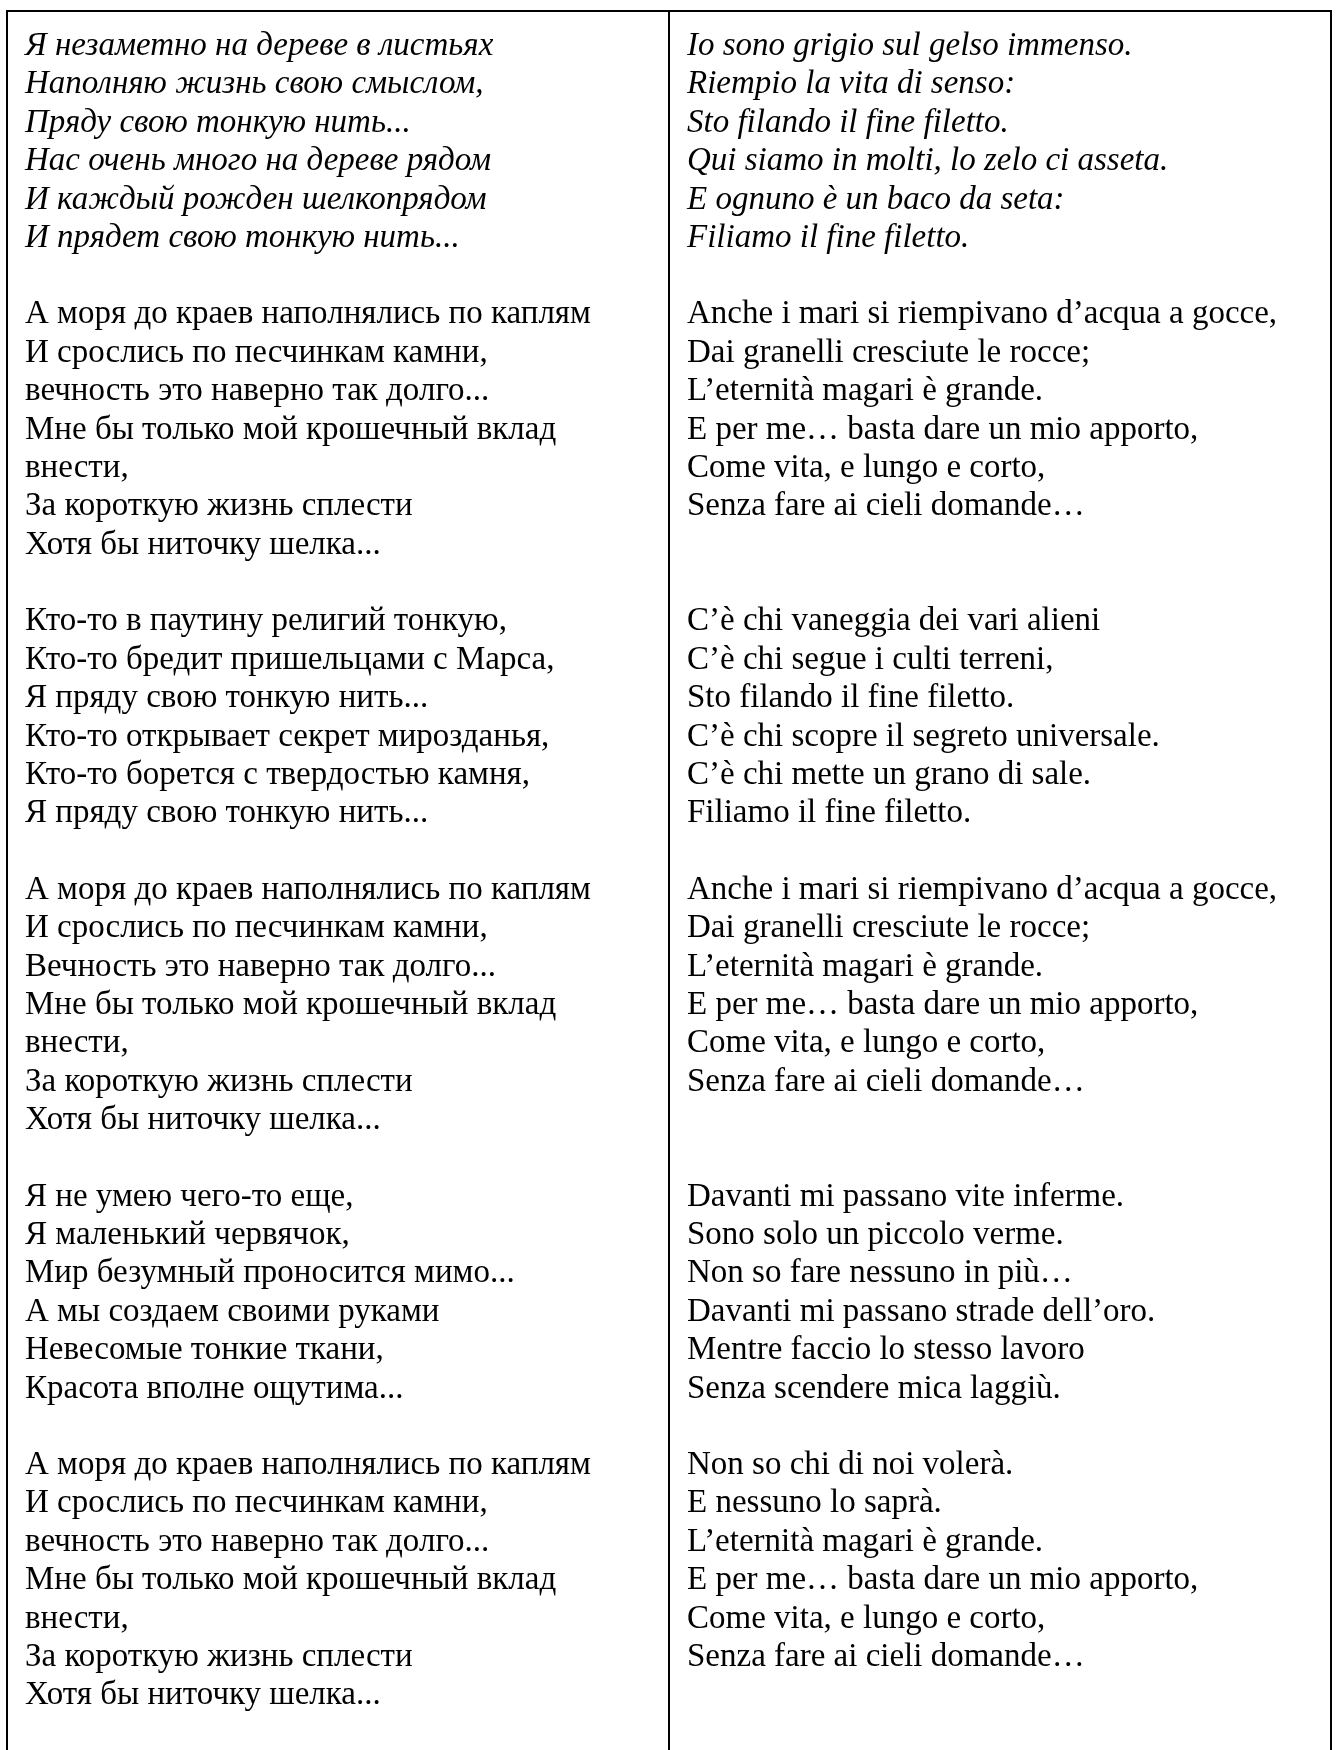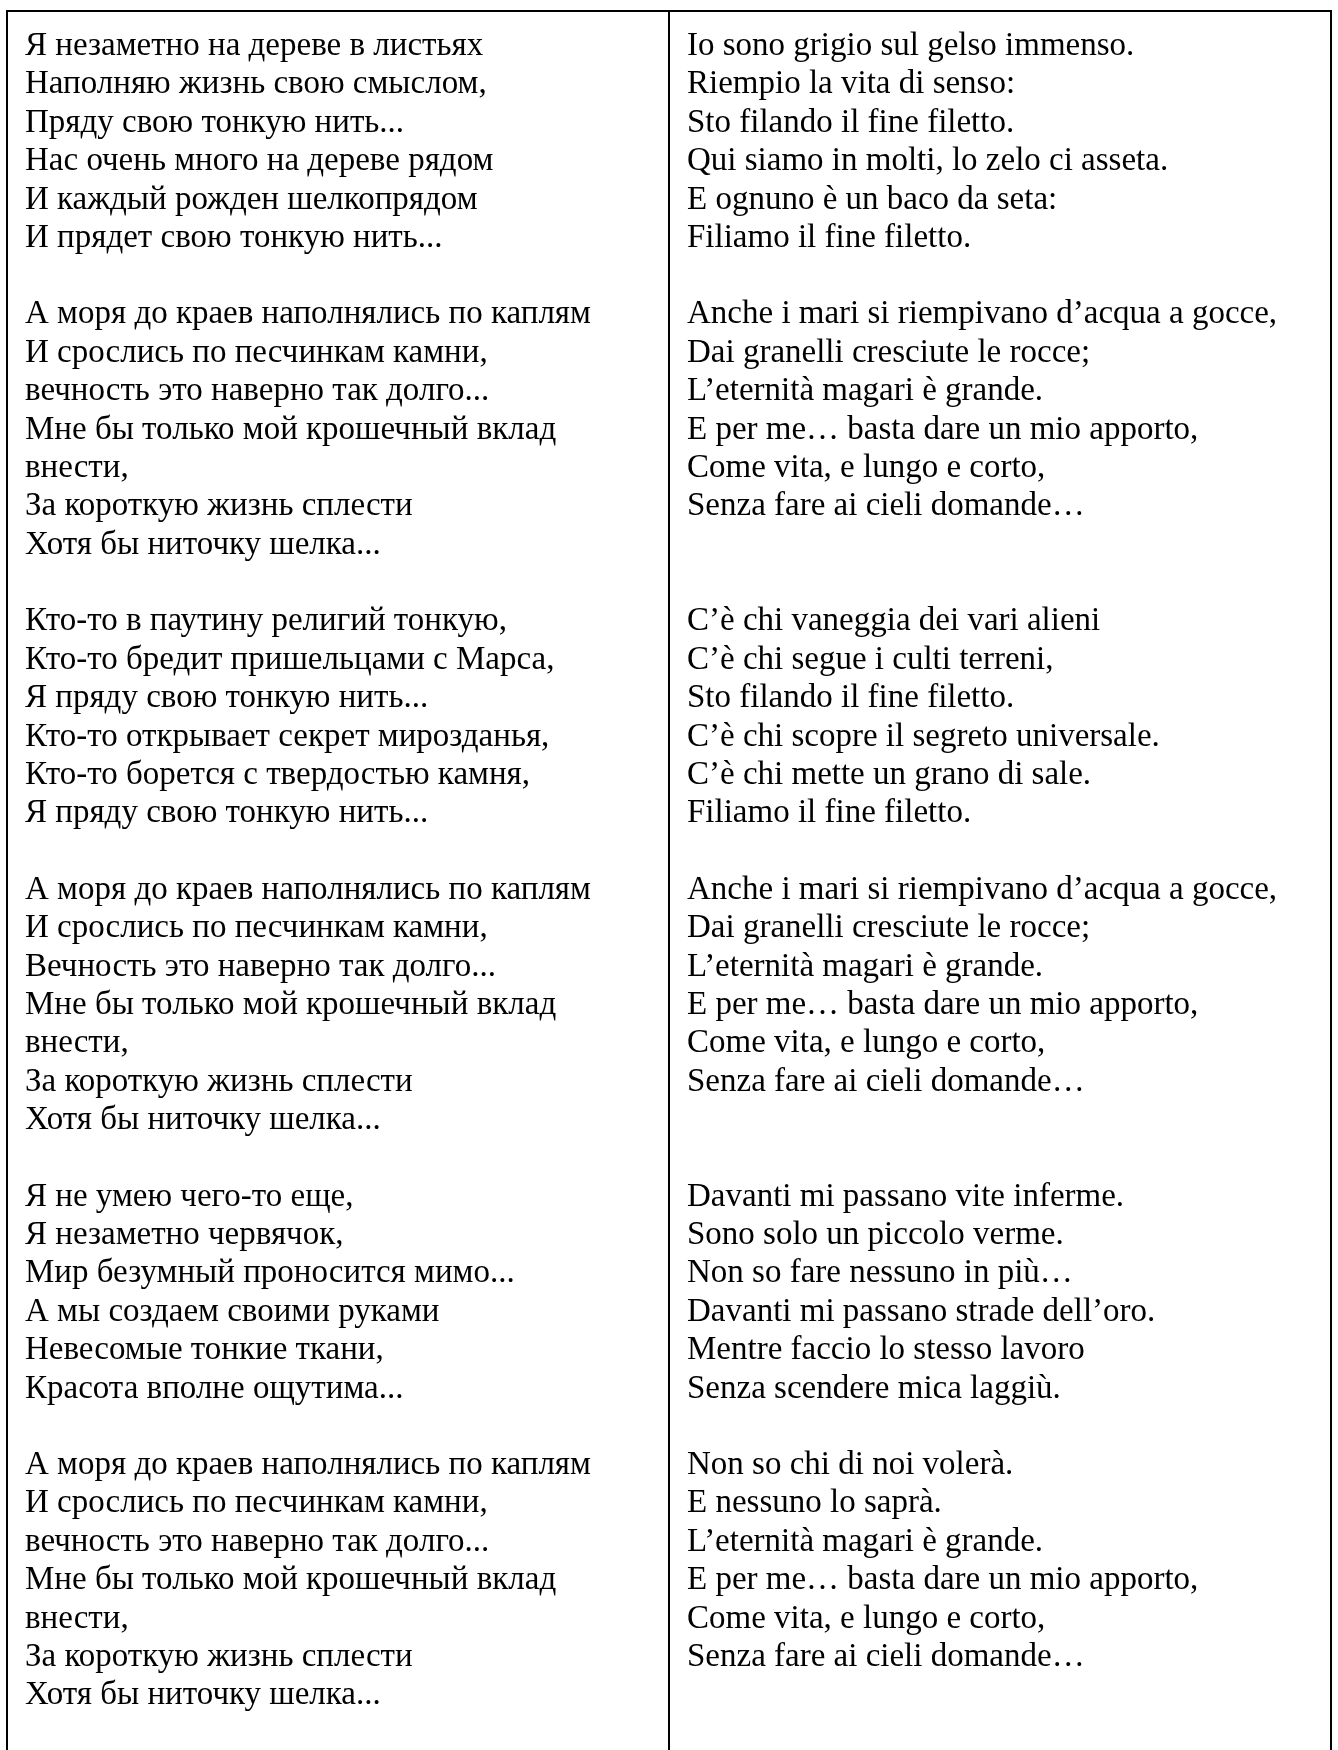--- a/index.html
+++ b/index.html
@@ -28,21 +28,21 @@
     border: 2px solid #000000;
   }
   col.left-col  { width: 662px; }
   col.right-col { width: 662px; }
   td {
     vertical-align: top;
     padding: 0 12px 38px 17px;
     font-size: 33px;
     line-height: 38.4px;
   }
-  tr:first-child td { padding-top: 13px; }
+  tr:first-child td { padding-top: 13px; font-style: italic; }
   td.cell-left {
     border-right: 2px solid #000000;
   }
   p.stanza {
     margin: 0;
     white-space: pre-line; 
   }
 </style>
 </head>
 <body>
@@ -124,21 +124,21 @@
 Dai granelli cresciute le rocce;
 L’eternità magari è grande.
 E per me… basta dare un mio apporto,
 Come vita, e lungo e corto,
 Senza fare ai cieli domande…</p>
         </td>
       </tr>
       <tr>
         <td class="cell-left">
           <p class="stanza">Я не умею чего-то еще,
-Я незаметно червячок,
+Я маленький червячок,
 Мир безумный проносится мимо...
 А мы создаем своими руками
 Невесомые тонкие ткани,
 Красота вполне ощутима...</p>
         </td>
         <td class="cell-right">
           <p class="stanza">Davanti mi passano vite inferme.
 Sono solo un piccolo verme.
 Non so fare nessuno in più…
 Davanti mi passano strade dell’oro.

